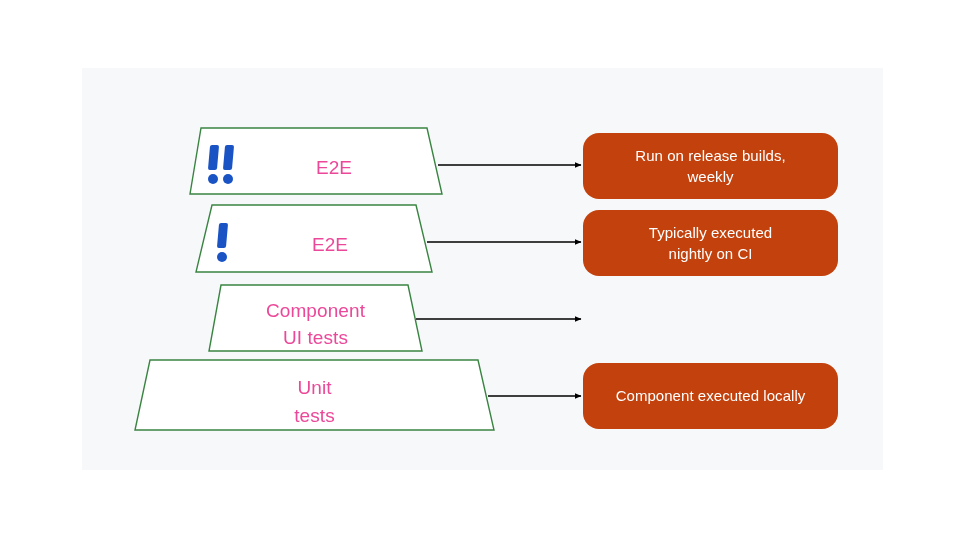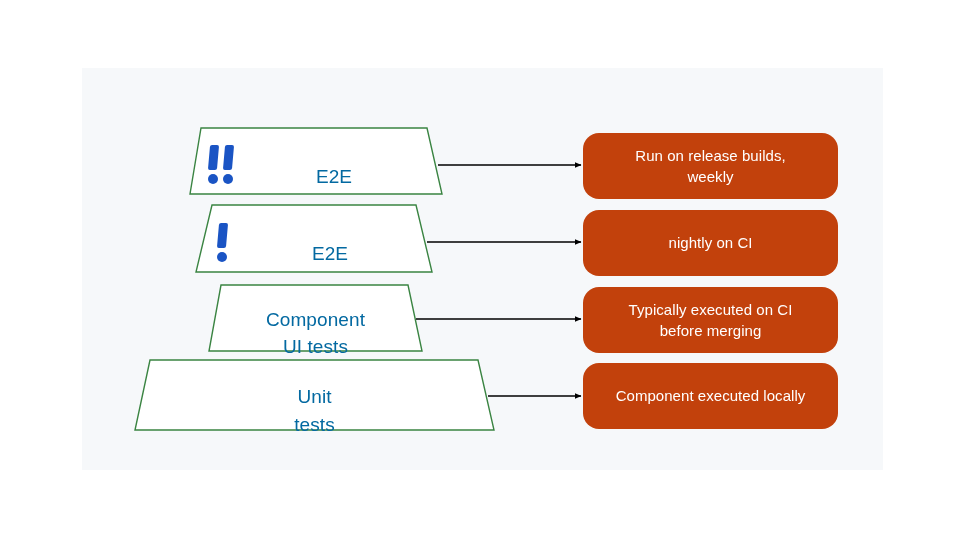--- a/index.html
+++ b/index.html
@@ -35,28 +35,28 @@
   }
   .layer svg {
     position: absolute;
     left: 0;
     top: 0;
     overflow: visible;
   }
   .layer-label {
     position: absolute;
     left: 0;
-    top: 16px;
+    top: 7px;
     width: 100%;
     height: 100%;
     display: flex;
     flex-direction: column;
     align-items: center;
     justify-content: center;
-    color: #0369a1;
+    color: #ec4899;
     font-size: 19px;
     line-height: 1.38;
     letter-spacing: 0.1px;
     text-align: right;
     pointer-events: none;
   }
   .layer-label .l2 { margin-top: 1px; }
 
   
   #layer-e2e-manual .layer-label { padding-left: 34px; box-sizing: border-box; }
@@ -192,25 +192,22 @@
     <line x1="416" y1="319" x2="581" y2="319" stroke="#000000" stroke-width="1.5" marker-end="url(#arrowhead)"></line>
     <line x1="488" y1="396" x2="581" y2="396" stroke="#000000" stroke-width="1.5" marker-end="url(#arrowhead)"></line>
   </svg>
 
   <div class="callout" style="top:133px;">
     <span>Run on release builds,</span>
     <span>weekly</span>
   </div>
 
   <div class="callout" style="top:210px;">
+    <span>Typically executed</span>
     <span>nightly on CI</span>
   </div>
 
-  <div class="callout" style="top:287px;">
-    <span>Typically executed on CI</span>
-    <span>before merging</span>
-  </div>
 
   <div class="callout" style="top:363px;">
     <span>Component executed locally</span>
   </div>
 
 </div>
 
 </body></html>

